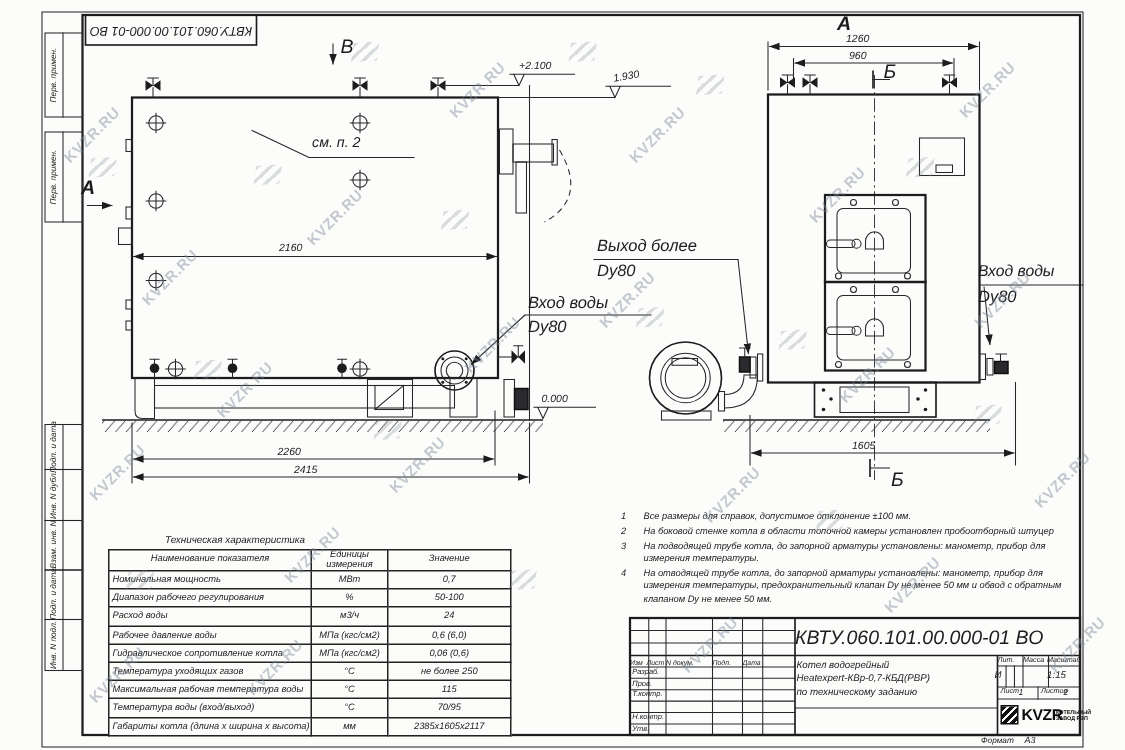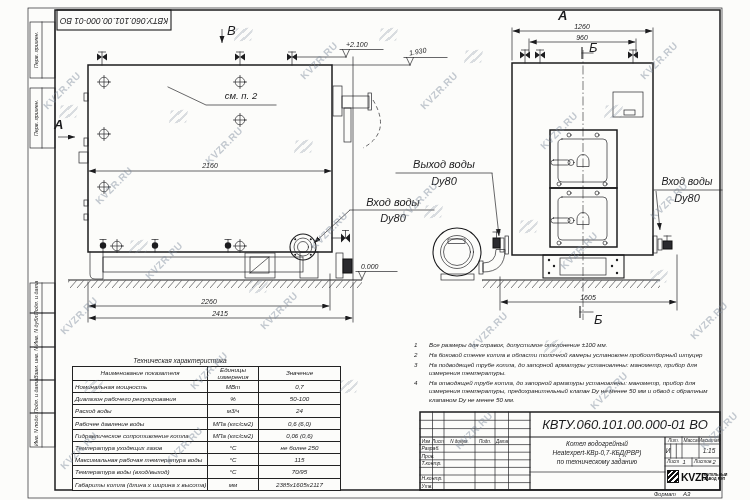--- a/index.html
+++ b/index.html
@@ -10,21 +10,21 @@
 .ln{stroke:#26262a;stroke-width:.7;fill:none;stroke-linecap:square}
 .lnT{stroke:#1c1c1e;stroke-width:1.5;fill:none}
 .lnM{stroke:#1c1c1e;stroke-width:1.1;fill:none}
 .fill{fill:#1c1c1e;stroke:none}
 .dkr{fill:#2a2a2e;stroke:#111}
 .dim{stroke:#26262a;stroke-width:.7;fill:none;marker-start:url(#arr);marker-end:url(#arr)}
 .ldr{stroke:#26262a;stroke-width:.7;fill:none;marker-end:url(#arr)}
 .cl{stroke:#26262a;stroke-width:.6;stroke-dasharray:9 2.5 1.5 2.5;fill:none}
 .dash{stroke:#26262a;stroke-width:.7;stroke-dasharray:4 3;fill:none}
 .t{position:absolute;font-style:italic;white-space:nowrap;line-height:1.12;color:#1c1c1e}
-.ctr{text-align:center}
+.ctr{text-align:left}
 .vtext{position:absolute;font-style:italic;white-space:nowrap;font-size:5.5px;color:#222;
        transform:translate(-50%,-50%) rotate(-90deg)}
 .stamp180{display:flex;align-items:center;justify-content:center;transform:rotate(180deg)}
 .wm{position:absolute;color:rgba(125,138,155,.45);font-weight:bold;font-size:10px;
     transform:rotate(-45deg);letter-spacing:.5px;font-style:normal;pointer-events:none}
 .wml{position:absolute;width:17px;height:13px;pointer-events:none;opacity:.5;
      background:repeating-linear-gradient(135deg,rgba(125,138,155,.55) 0 2.5px,transparent 2.5px 6.5px);
      transform:skewX(-12deg) rotate(-4deg)}
 table.spec{position:absolute;left:72px;top:366px;width:268px;border-collapse:collapse;
            table-layout:fixed;font-style:italic;background:#fcfcfa}
@@ -269,21 +269,21 @@
 <div class="t" style="left:361px;top:262.5px;font-size:7px">0.000</div>
 <div class="t ctr" style="left:352px;top:196px;width:82px;font-size:11px">Вход воды</div>
 <div class="t ctr" style="left:352px;top:211.5px;width:82px;font-size:11px">Dy80</div>
 
 <div class="t" style="left:558px;top:9px;font-size:13px;font-weight:bold">А</div>
 <div class="t" style="left:589px;top:41px;font-size:13px">Б</div>
 <div class="t" style="left:594px;top:313px;font-size:13px">Б</div>
 <div class="t ctr" style="left:564px;top:22.5px;width:36px;font-size:7px">1260</div>
 <div class="t ctr" style="left:566px;top:33.5px;width:32px;font-size:7px">960</div>
 <div class="t ctr" style="left:568px;top:293.5px;width:40px;font-size:7px">1605</div>
-<div class="t ctr" style="left:398px;top:158px;width:92px;font-size:11px">Выход воды</div>
+<div class="t ctr" style="left:398px;top:158px;width:92px;font-size:11px">Выход более</div>
 <div class="t ctr" style="left:398px;top:175px;width:92px;font-size:11px">Dy80</div>
 <div class="t ctr" style="left:652px;top:176px;width:70px;font-size:10.5px">Вход воды</div>
 <div class="t ctr" style="left:652px;top:192px;width:70px;font-size:11px">Dy80</div>
 
 <div class="t ctr" style="left:110px;top:356.5px;width:140px;font-size:6.6px">Техническая характеристика</div>
 <table class="spec">
   <tbody>
         <tr>
     <th class="cName">Наименование показателя</th>
     <th class="cUnit">Единицы измерения</th>

